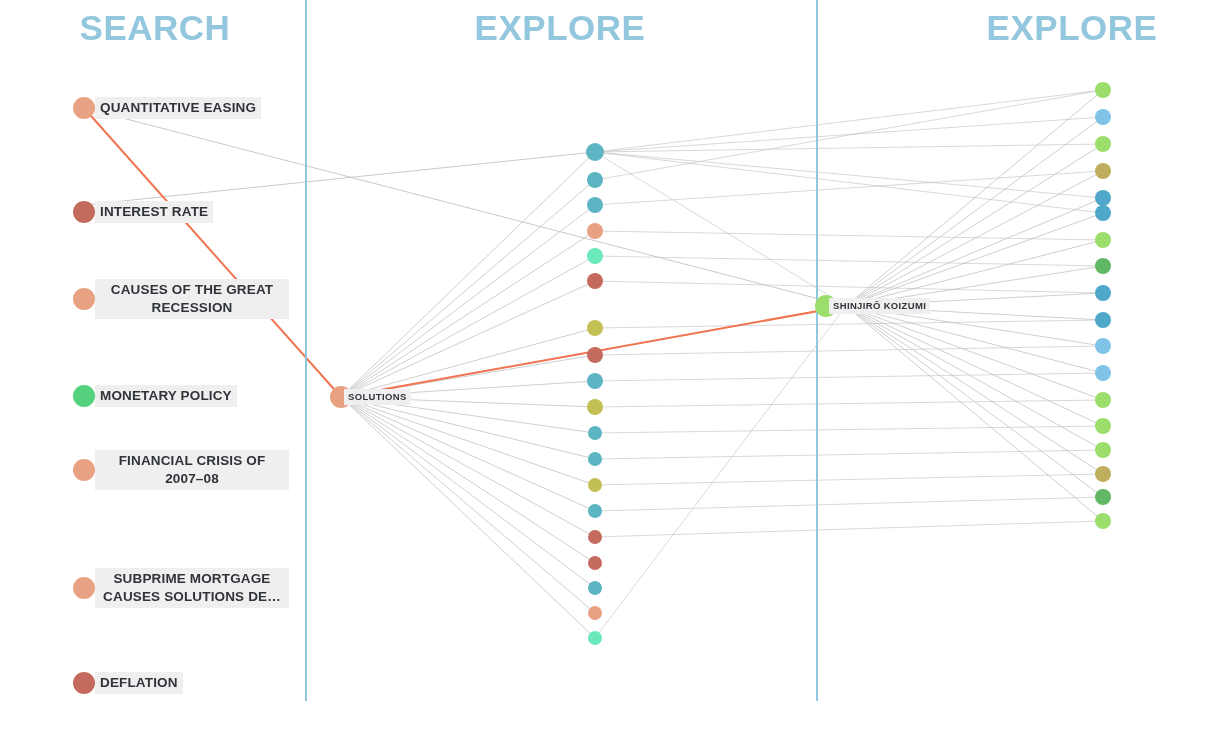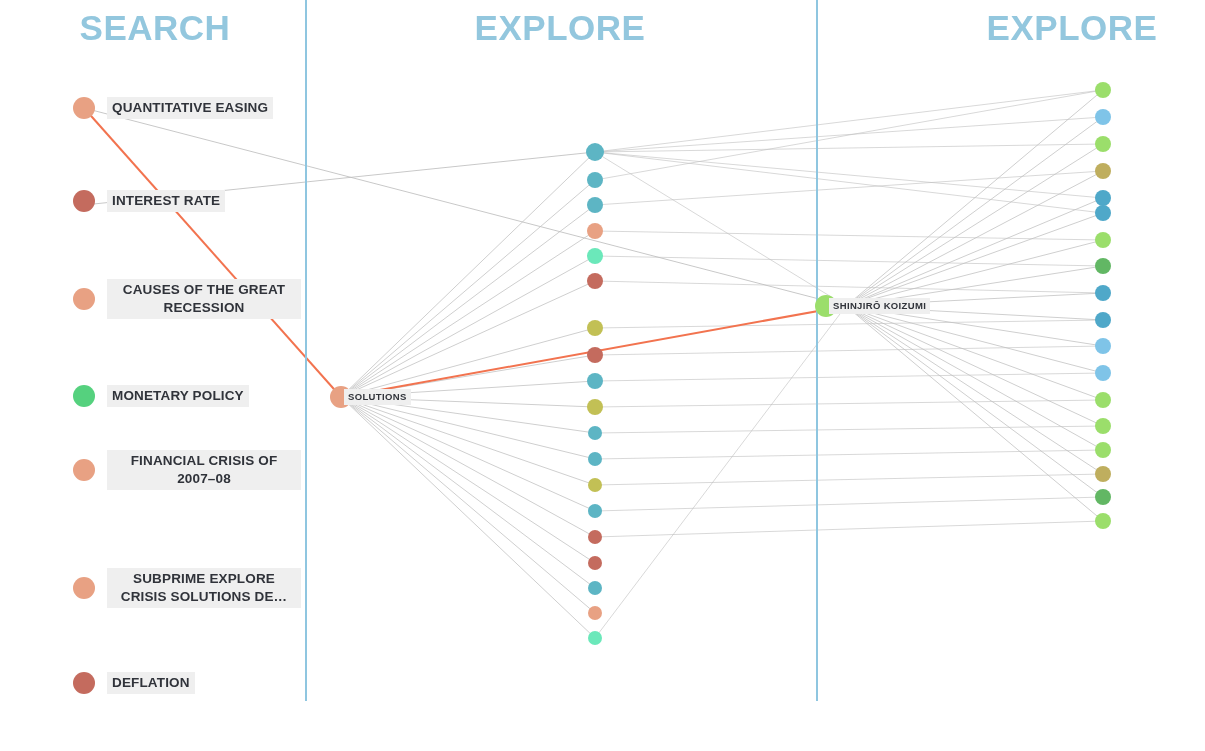--- a/index.html
+++ b/index.html
@@ -74,21 +74,20 @@
     font-weight: 700;
     padding: 2px 5px 3px 5px;
     line-height: 1.32;
   }
   .label-left {
     position: absolute;
     left: 22px;
     font-size: 13.5px;
     text-align: center;
     letter-spacing: 0.15px;
-    margin-left: 12px;
   }
   .label-inline {
     position: absolute;
     left: 14px;
     font-size: 9.5px;
     letter-spacing: 0.35px;
     padding: 2px 4px 2px 4px;
   }
   .label-multi { white-space: normal; width: 184px; }
 </style>
@@ -168,39 +167,39 @@
     <div class="col-header" style="left: 560px;">EXPLORE</div>
     <div class="col-header" style="left: 1072px;">EXPLORE</div>
 
     <div class="divider" style="left: 305px; top: 0px; height: 701px; background: rgb(143, 198, 224);"></div>
     <div class="divider" style="left: 816px; top: 0px; height: 701px; background: rgb(143, 198, 224);"></div>
 
   <div class="node anchored" style="left: 73px; top: 108px;">
         <span class="dot" style="width: 22px; height: 22px; background: rgb(232, 161, 131);"></span>
         <span class="node-label label-left">QUANTITATIVE EASING</span>
       </div>
-      <div class="node anchored" style="left: 73px; top: 201px;">
+      <div class="node anchored" style="left: 73px; top: 212px;">
         <span class="dot" style="width: 22px; height: 22px; background: rgb(196, 107, 94);"></span>
         <span class="node-label label-left">INTEREST RATE</span>
       </div>
       <div class="node anchored" style="left: 73px; top: 299px; justify-content: center;">
         <span class="dot" style="width: 22px; height: 22px; background: rgb(232, 161, 131);"></span>
         <span class="node-label label-left label-multi">CAUSES OF THE GREAT RECESSION</span>
       </div>
       <div class="node anchored" style="left: 73px; top: 396px;">
         <span class="dot" style="width: 22px; height: 22px; background: rgb(85, 209, 126);"></span>
         <span class="node-label label-left">MONETARY POLICY</span>
       </div>
       <div class="node anchored" style="left: 73px; top: 470px;">
         <span class="dot" style="width: 22px; height: 22px; background: rgb(232, 161, 131);"></span>
         <span class="node-label label-left label-multi">FINANCIAL CRISIS OF 2007–08</span>
       </div>
       <div class="node anchored" style="left: 73px; top: 588px;">
         <span class="dot" style="width: 22px; height: 22px; background: rgb(232, 161, 131);"></span>
-        <span class="node-label label-left label-multi">SUBPRIME EXPLORE CRISIS SOLUTIONS DE…</span>
+        <span class="node-label label-left label-multi">SUBPRIME MORTGAGE CAUSES SOLUTIONS DE…</span>
       </div>
       <div class="node anchored" style="left: 73px; top: 683px;">
         <span class="dot" style="width: 22px; height: 22px; background: rgb(196, 107, 94);"></span>
         <span class="node-label label-left">DEFLATION</span>
       </div>
       <div class="node anchored" style="left: 330px; top: 397px;">
         <span class="dot" style="width: 22px; height: 22px; background: rgb(232, 161, 131);"></span>
         <span class="node-label label-inline">SOLUTIONS</span>
       </div>
       <div class="node anchored" style="left: 815px; top: 306px;">

